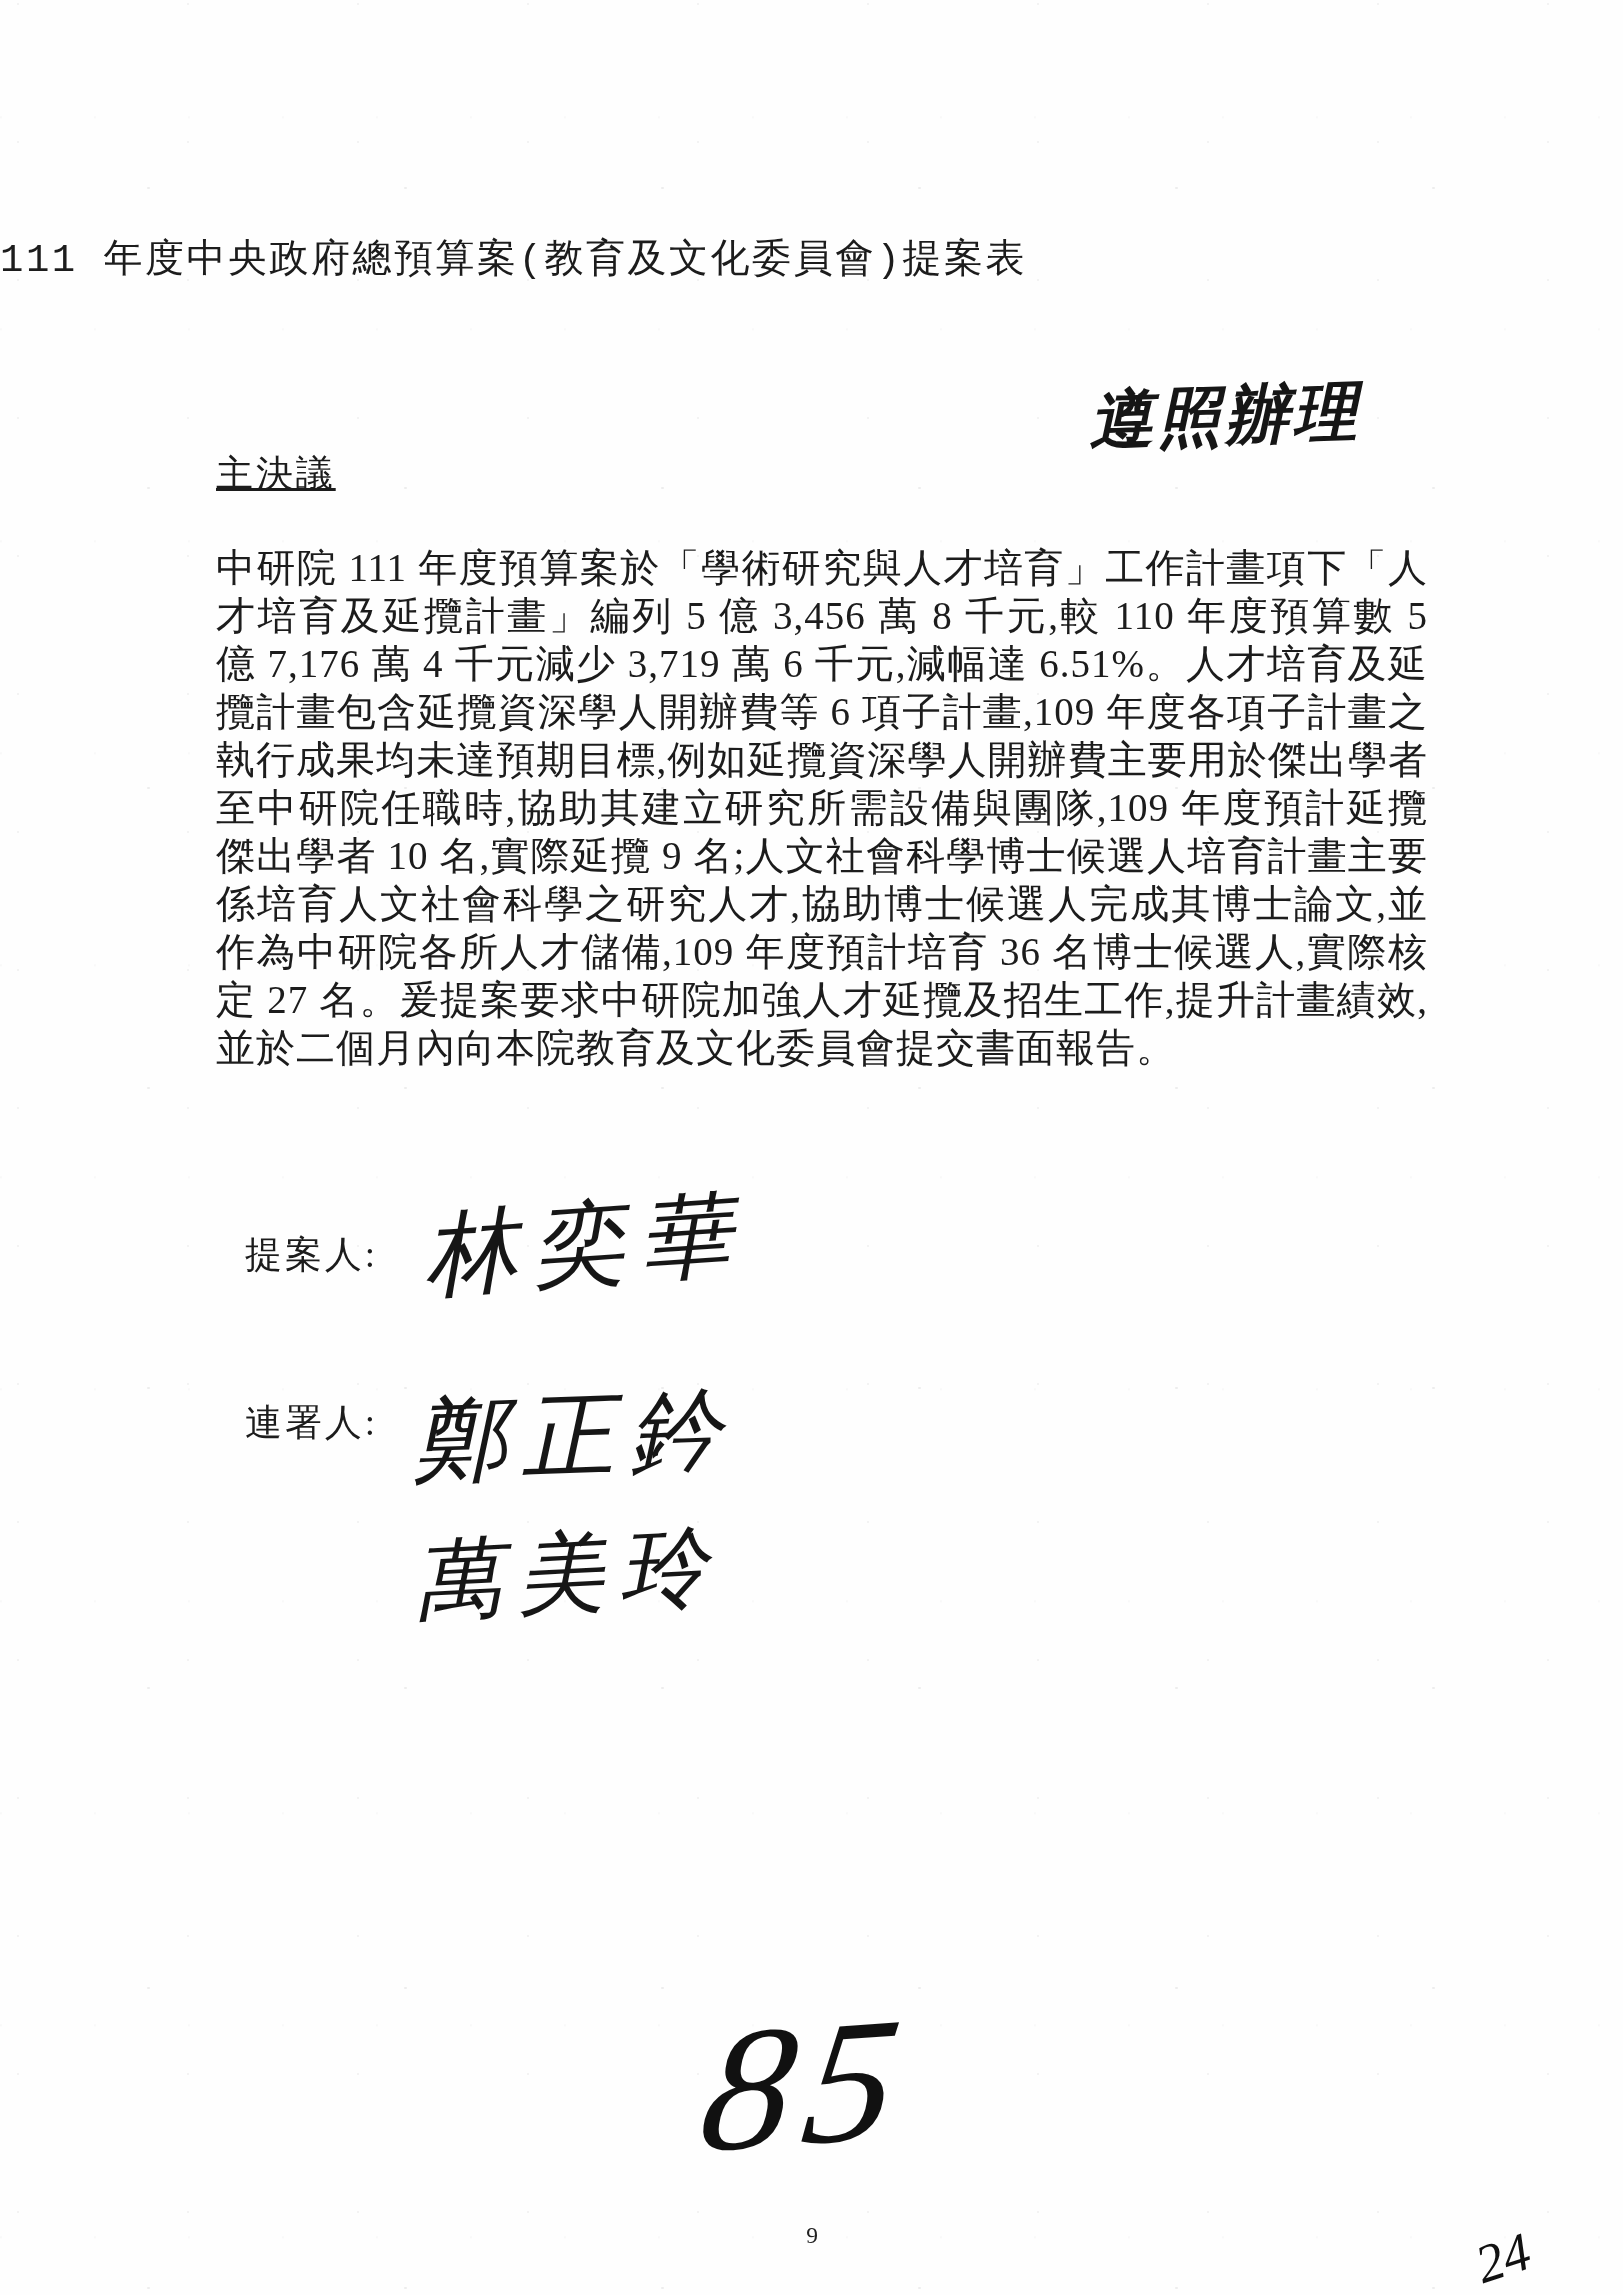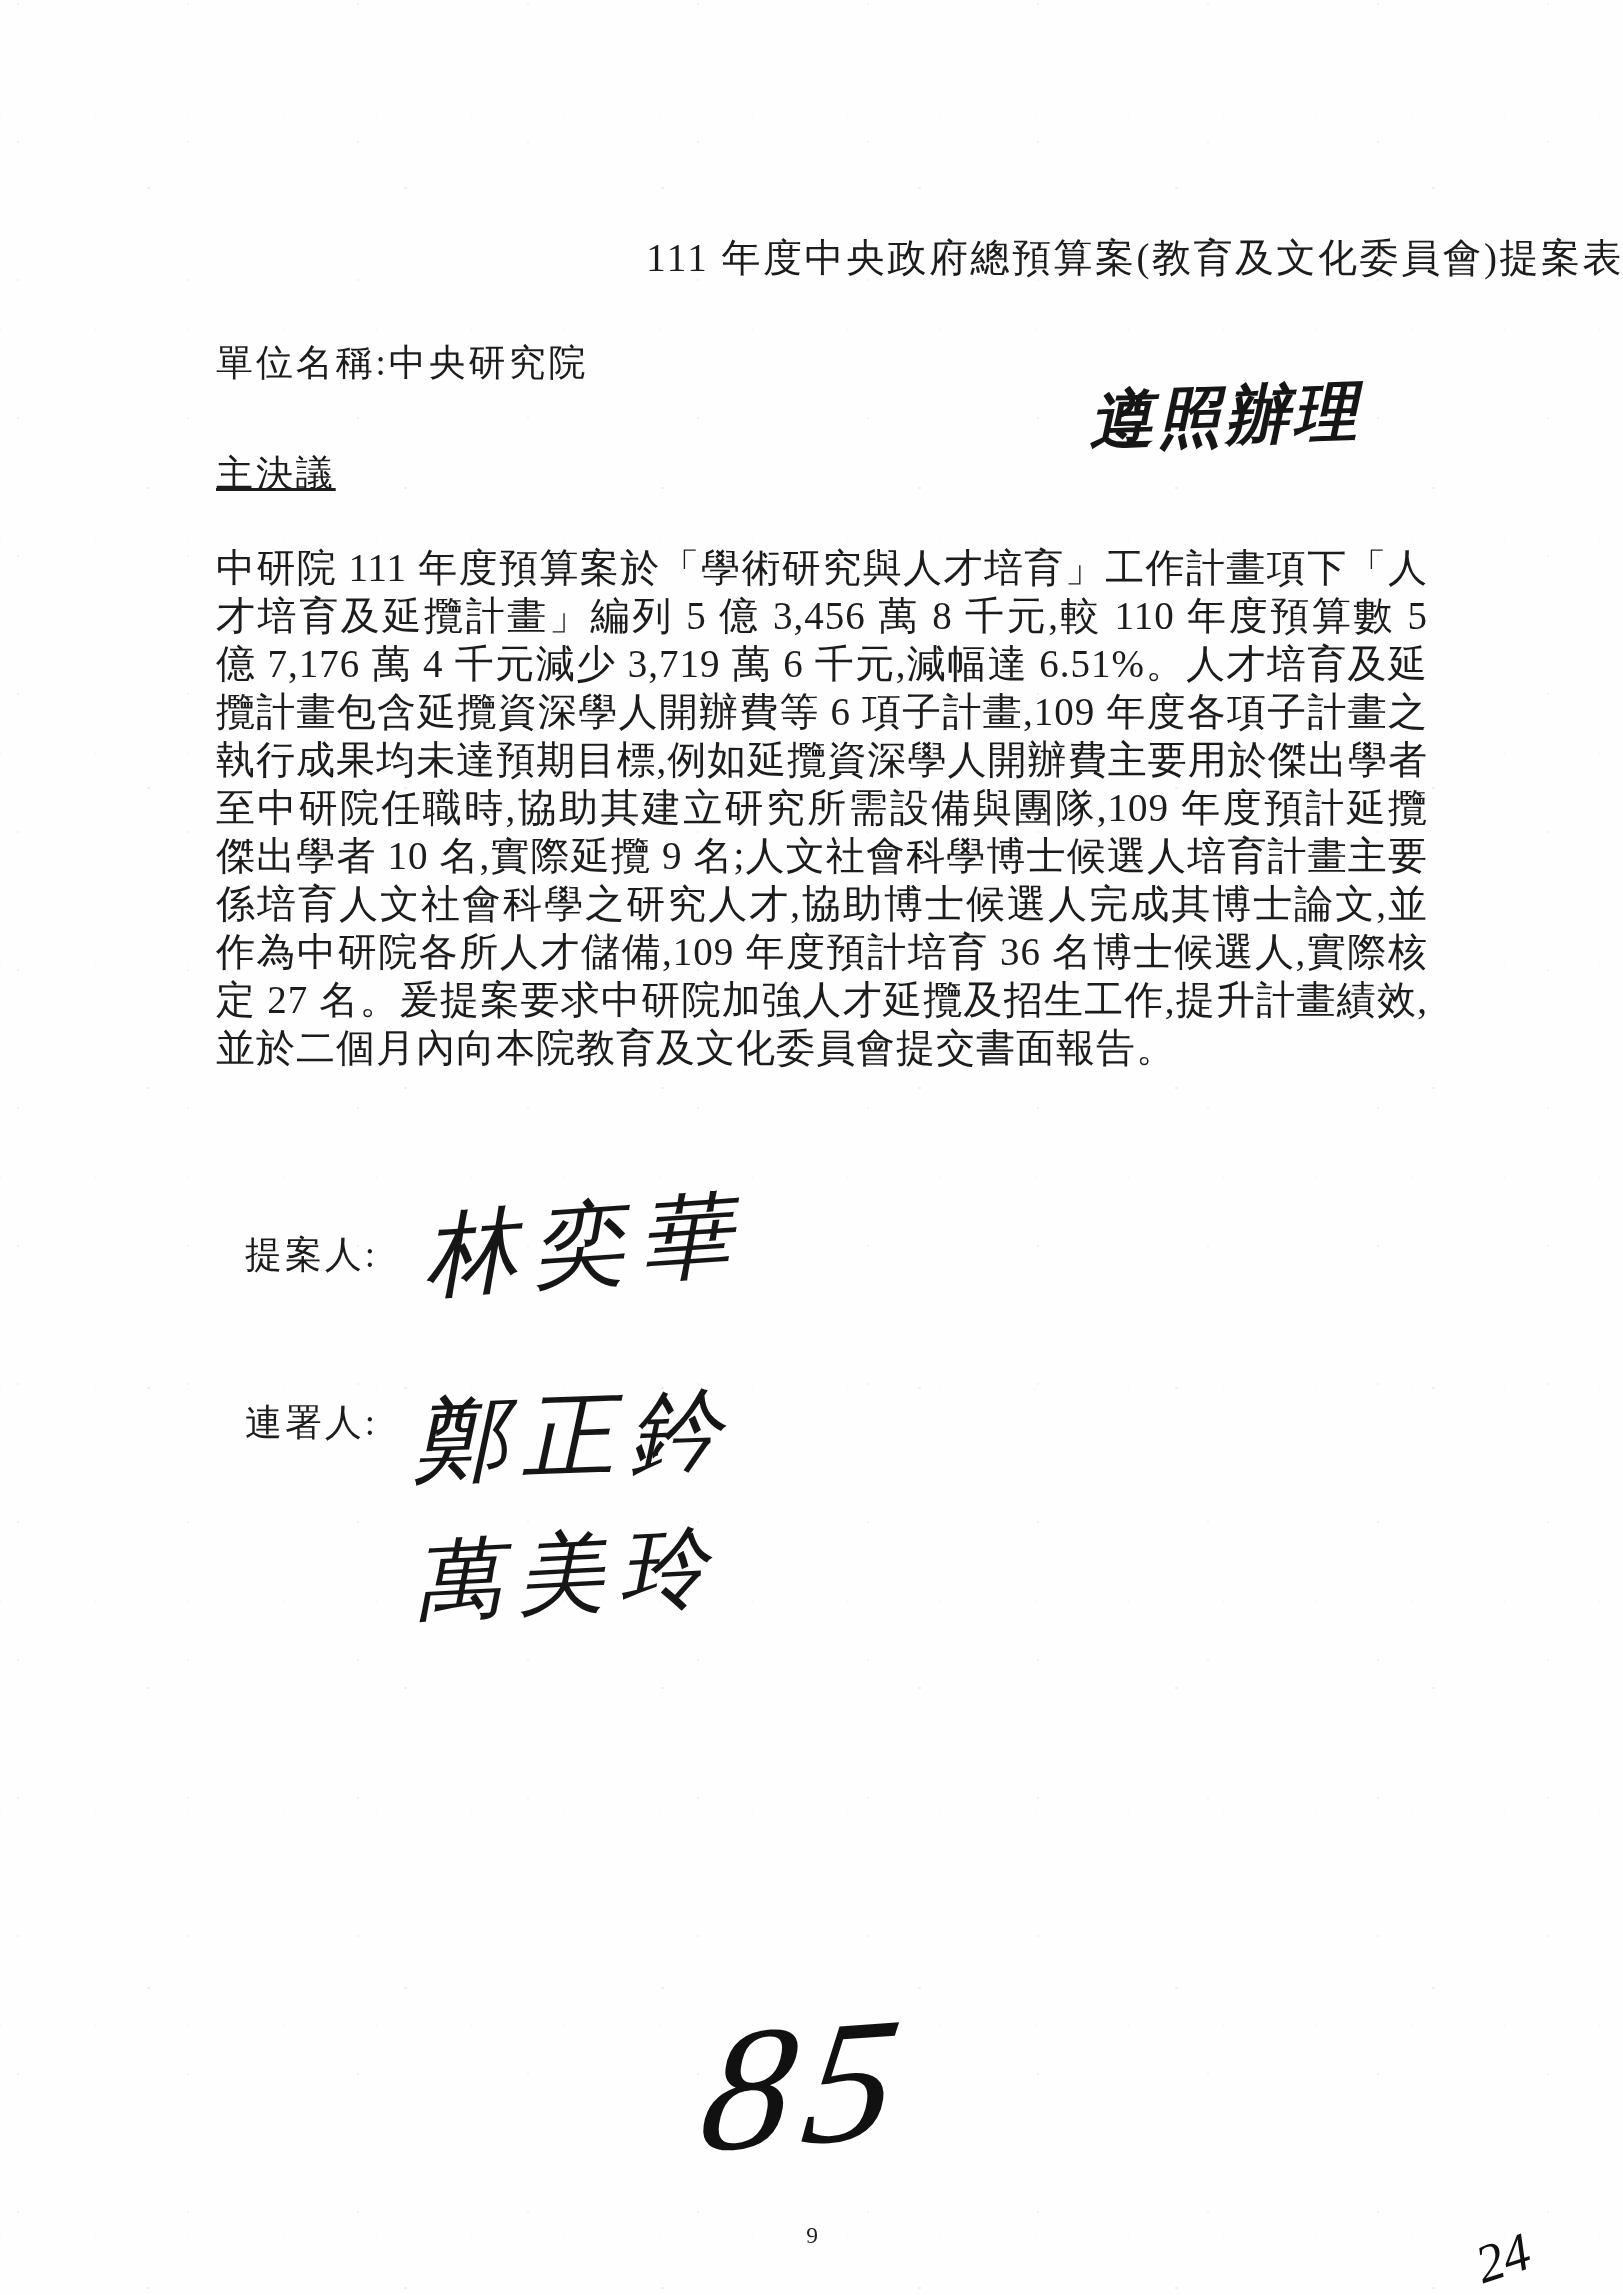--- a/index.html
+++ b/index.html
@@ -30,24 +30,25 @@
       radial-gradient(circle, rgba(40,40,40,0.08) 0 0.5px, transparent 1px);
     background-size: 257px 300px, 170px 138px, 94px 212px;
     background-position: 20px 38px, 103px 73px, 48px 11.3px;
   }
 
   .doc-title {
     position: absolute;
     top: 231px;
     left: 0;
     width: 100%;
-    text-align: right;
+    text-align: left;
     font-size: 39px;
     letter-spacing: 2.5px;
     white-space: nowrap;
+    font-family: Liberation Mono, monospace;
   }
   .unit-line {
     position: absolute;
     top: 338px;
     left: 216px;
     font-size: 37px;
     letter-spacing: 2.9px;
     white-space: nowrap;
   }
   .resolution-heading {
@@ -149,21 +150,20 @@
     color: #111;
   }
 </style>
 </head>
 <body>
 
 <div class="page">
 
   <div class="doc-title">111 年度中央政府總預算案(教育及文化委員會)提案表</div>
 
-  <div class="unit-line">單位名稱:中央研究院</div>
 
   <div class="note-handwritten ink">遵照辦理</div>
 
   <div class="resolution-heading">主決議</div>
 
   <div class="body-text">中研院 111 年度預算案於「學術研究與人才培育」工作計畫項下「人才培育及延攬計畫」編列 5 億 3,456 萬 8 千元,較 110 年度預算數 5 億 7,176 萬 4 千元減少 3,719 萬 6 千元,減幅達 6.51%。人才培育及延攬計畫包含延攬資深學人開辦費等 6 項子計畫,109 年度各項子計畫之執行成果均未達預期目標,例如延攬資深學人開辦費主要用於傑出學者至中研院任職時,協助其建立研究所需設備與團隊,109 年度預計延攬傑出學者 10 名,實際延攬 9 名;人文社會科學博士候選人培育計畫主要係培育人文社會科學之研究人才,協助博士候選人完成其博士論文,並作為中研院各所人才儲備,109 年度預計培育 36 名博士候選人,實際核定 27 名。爰提案要求中研院加強人才延攬及招生工作,提升計畫績效,並於二個月內向本院教育及文化委員會提交書面報告。</div>
 
   <div class="sign-row proposer-row">
     <span class="sign-label">提案人:</span>
     <span class="signature ink">林奕華</span>

